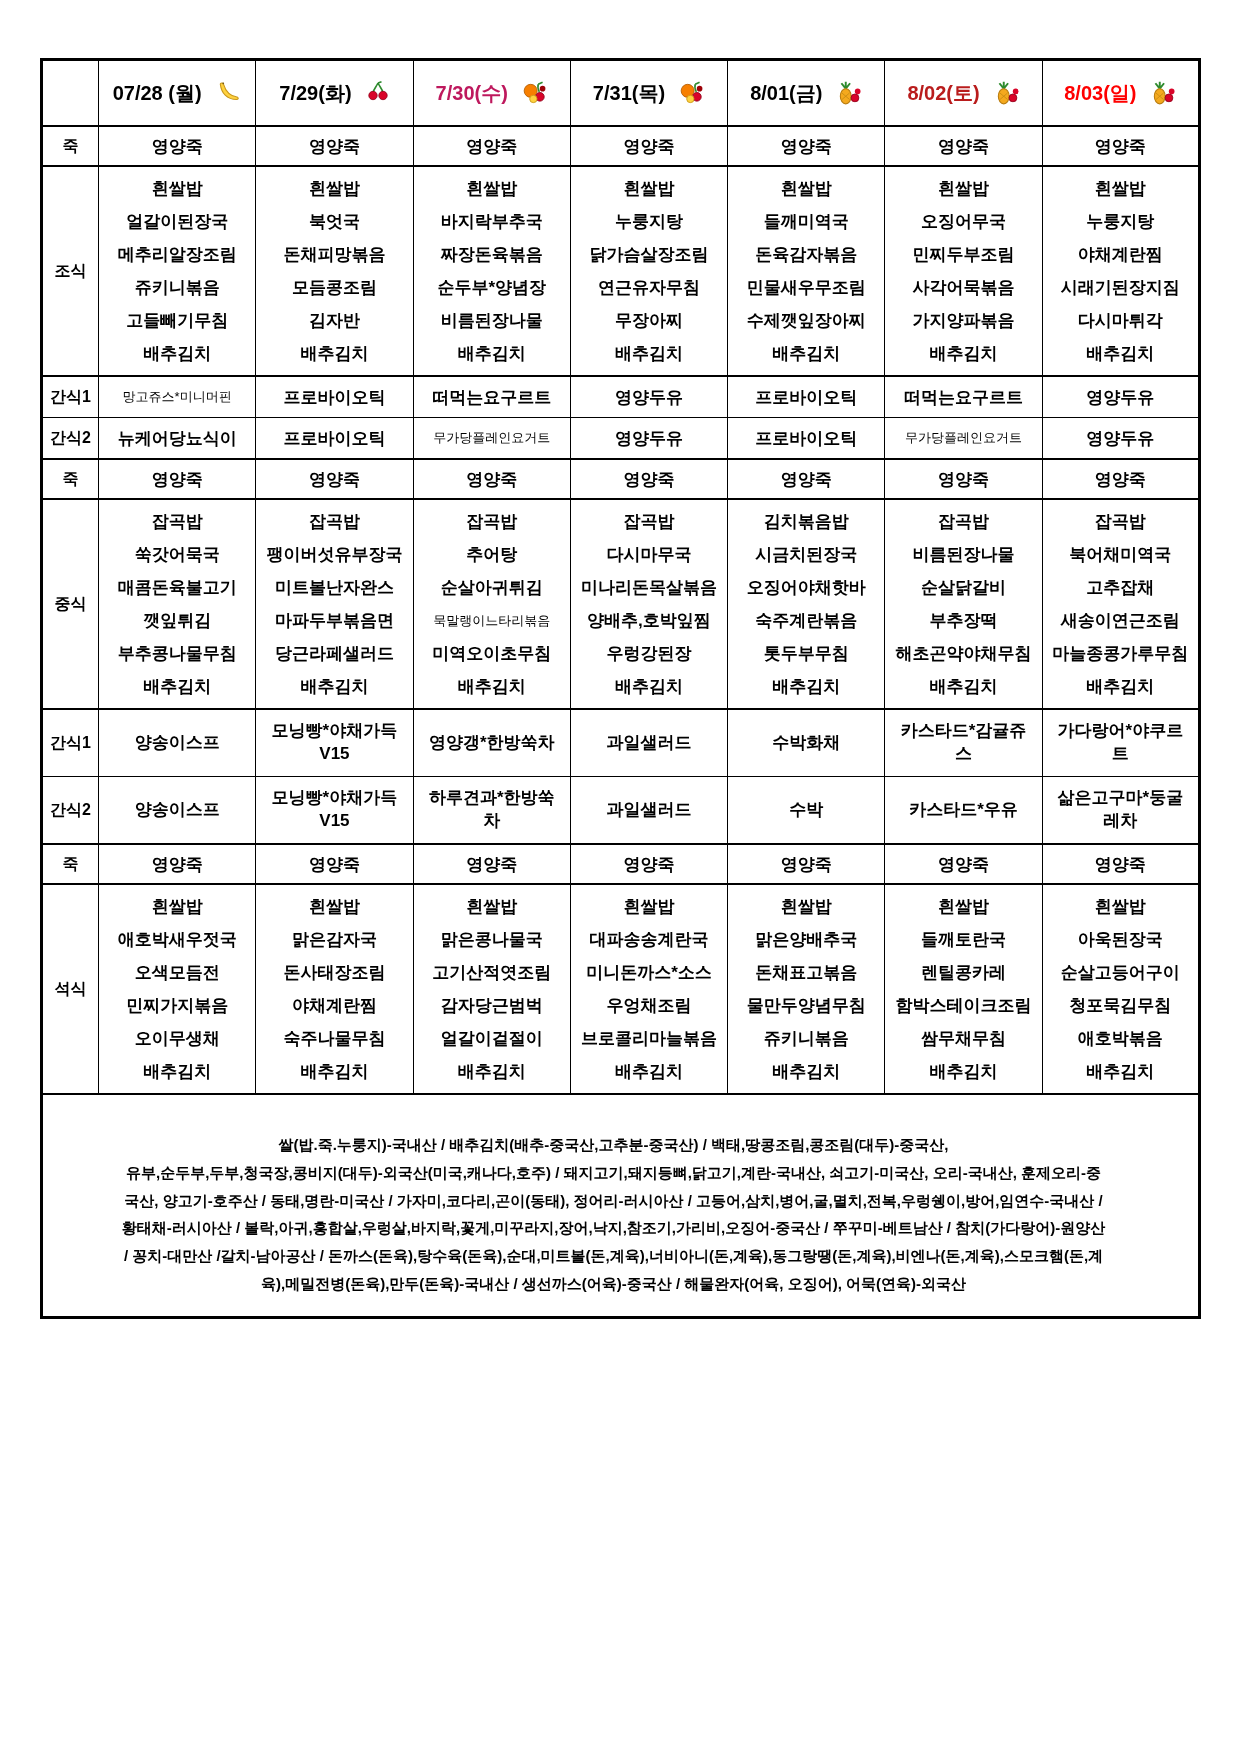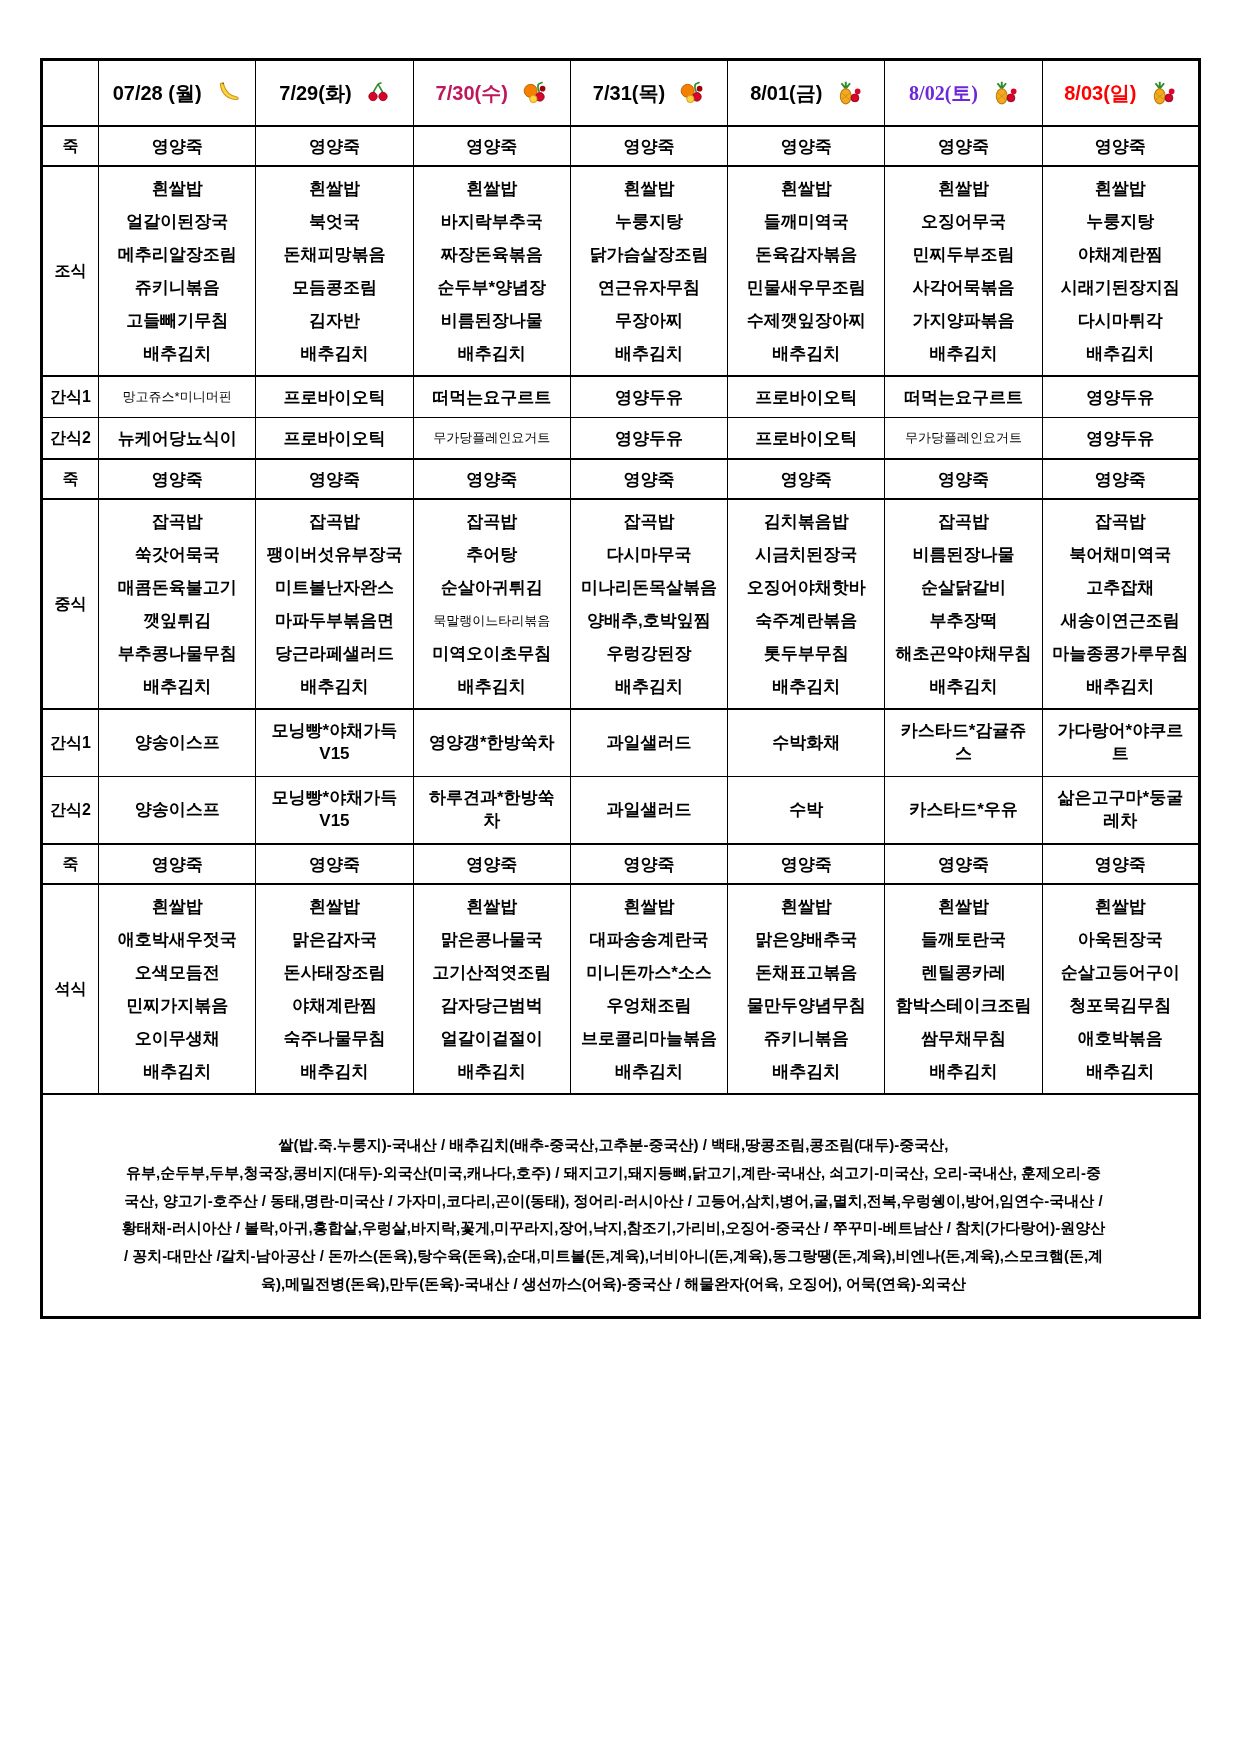--- a/index.html
+++ b/index.html
@@ -31,21 +31,21 @@
     border: 1px solid #000;
     text-align: center;
     vertical-align: middle;
     padding: 0;
     overflow: hidden;
   }
 
   
   thead th { height: 64px; border-bottom-width: 2px; }
   .day-head { font-size: 20px; font-weight: 700; white-space: nowrap; }
-  .day-head .d-inner { display: inline-flex; align-items: center; justify-content: center; gap: 14px; }
+  .day-head .d-inner { display: inline-flex; align-items: flex-start; justify-content: center; gap: 14px; }
   .fruit svg { display: block; }
 
   
   th.row-label { font-size: 16px; font-weight: 700; padding: 0 1px; }
 
   
   .porridge-row th, .porridge-row td { border-top-width: 2px; border-bottom-width: 2px; }
   .porridge-row td, .snack-row td, .snack-tall td { font-size: 17px; font-weight: 700; }
   .porridge-row td { height: 38px; }
 
@@ -147,21 +147,21 @@
                 <svg viewBox="0 0 24 24" width="26" height="26">
                   <path d="M9 8 L5 3 M9 8 L9 1.5 M9 8 L13 3" stroke="#2e8b2e" stroke-width="1.8" fill="none"></path>
                   <ellipse cx="9" cy="15" rx="5" ry="7" fill="#f4a91e" stroke="#b97c0e" stroke-width="1"></ellipse>
                   <path d="M5.5 12 L12.5 18 M5.5 18 L12.5 12" stroke="#c78b12" stroke-width="0.8"></path>
                   <circle cx="17.5" cy="16.5" r="3.6" fill="#d90429" stroke="#8f021b" stroke-width="0.8"></circle>
                   <circle cx="20" cy="10.5" r="2.6" fill="#d90429"></circle>
                 </svg>
               </span>
             </span></th>
           <th class="day-head"><span class="d-inner">
-              <span style="color: #6d28d9; font-family: Liberation Serif, serif;">8/02(토)</span>
+              <span style="color: #b91c1c;">8/02(토)</span>
               <span class="fruit">
                 <svg viewBox="0 0 24 24" width="26" height="26">
                   <path d="M9 8 L5 3 M9 8 L9 1.5 M9 8 L13 3" stroke="#2e8b2e" stroke-width="1.8" fill="none"></path>
                   <ellipse cx="9" cy="15" rx="5" ry="7" fill="#f4a91e" stroke="#b97c0e" stroke-width="1"></ellipse>
                   <path d="M5.5 12 L12.5 18 M5.5 18 L12.5 12" stroke="#c78b12" stroke-width="0.8"></path>
                   <circle cx="17.5" cy="16.5" r="3.6" fill="#d90429" stroke="#8f021b" stroke-width="0.8"></circle>
                   <circle cx="20" cy="10.5" r="2.6" fill="#d90429"></circle>
                 </svg>
               </span>
             </span></th>

